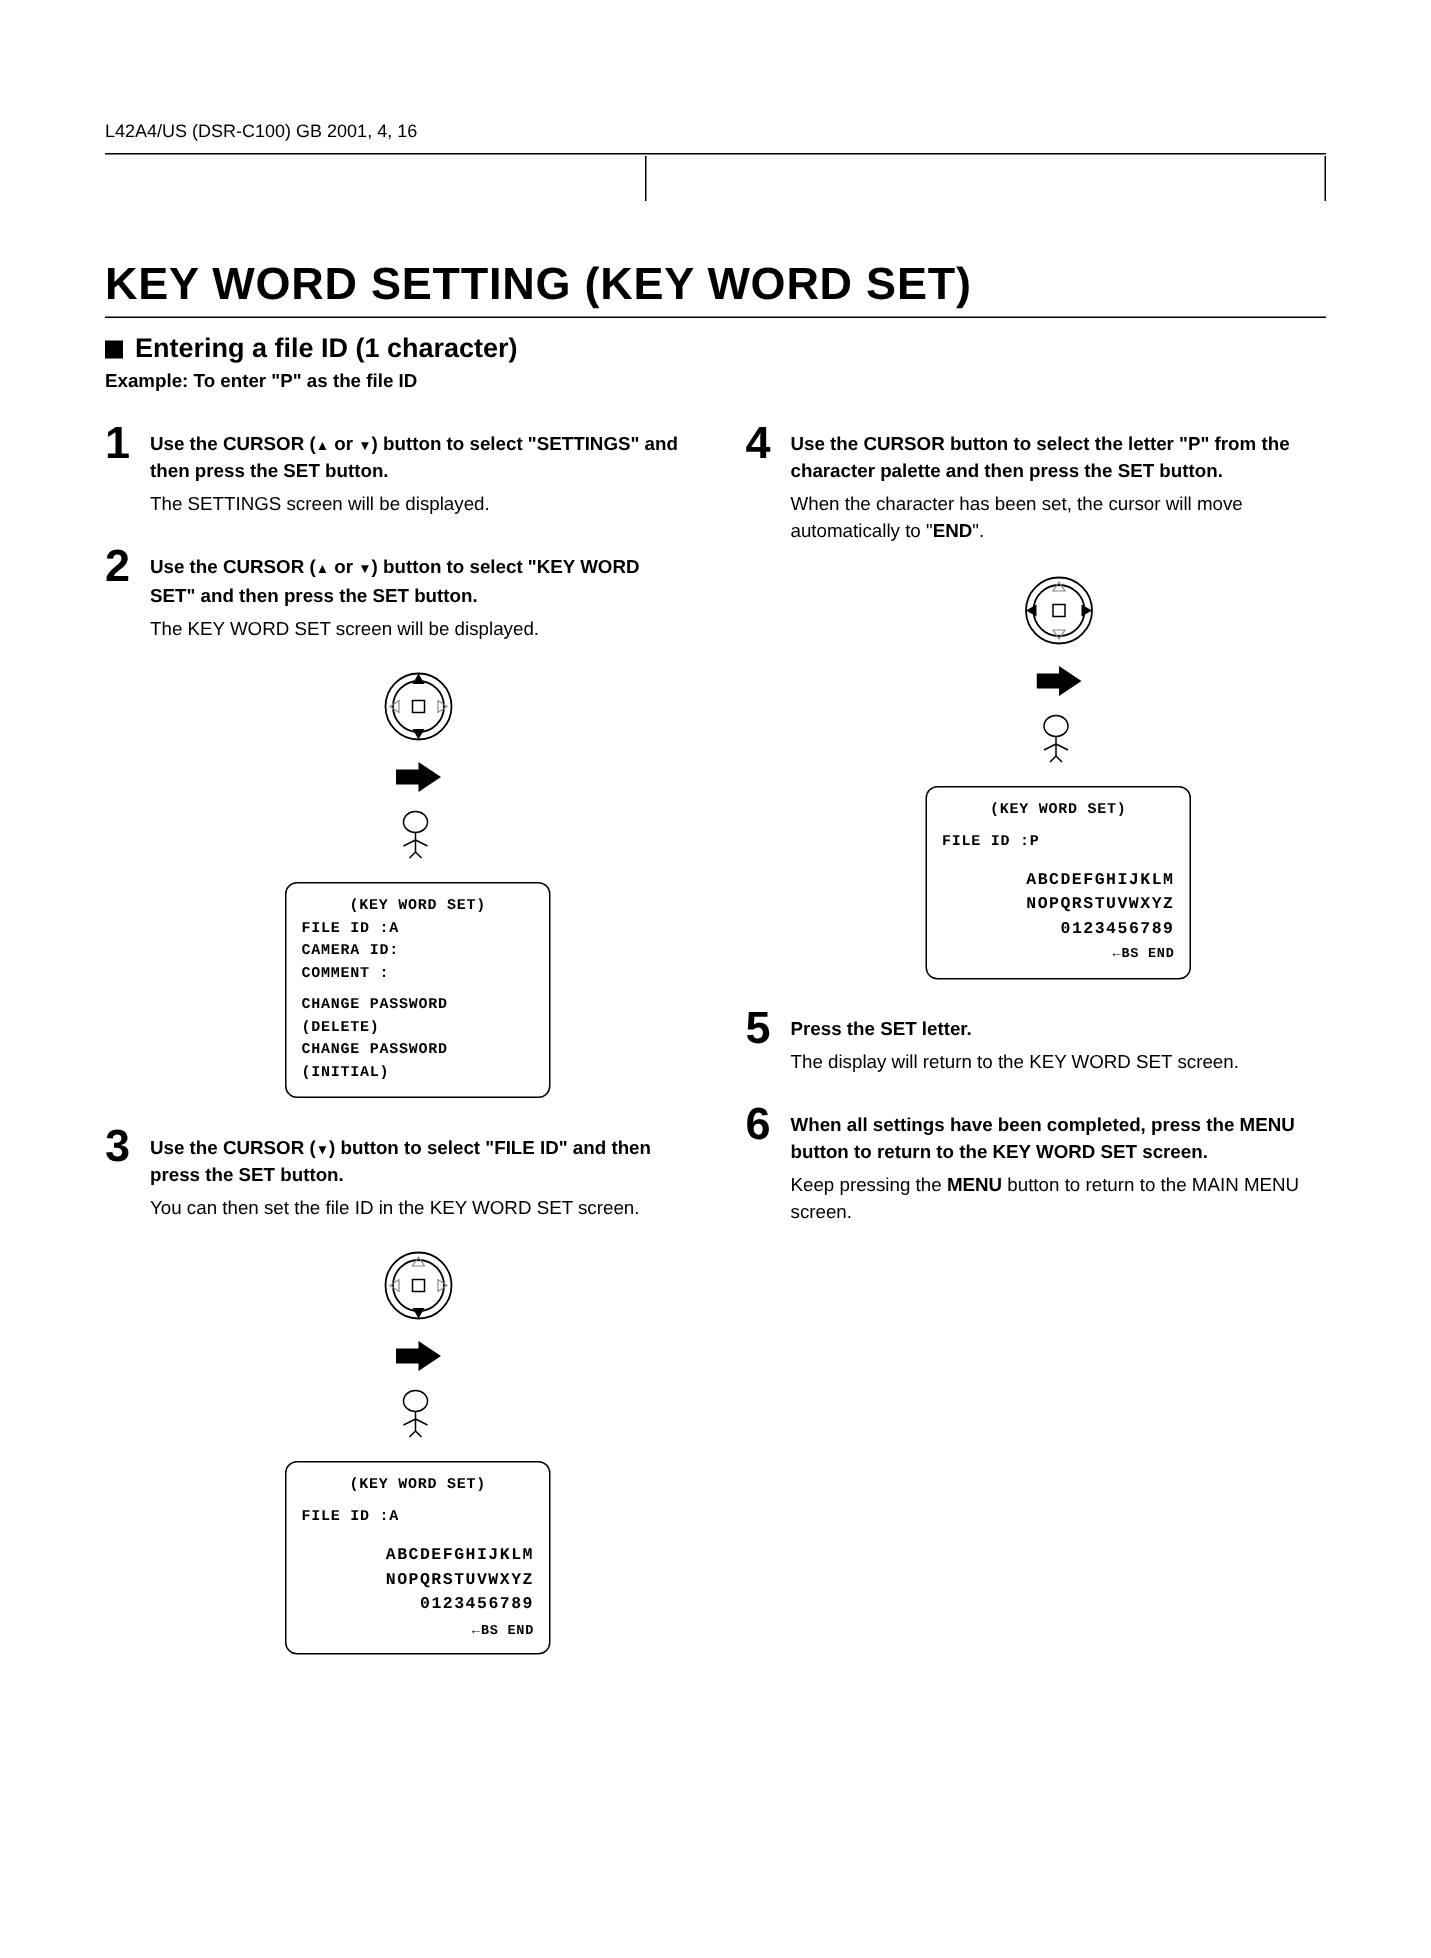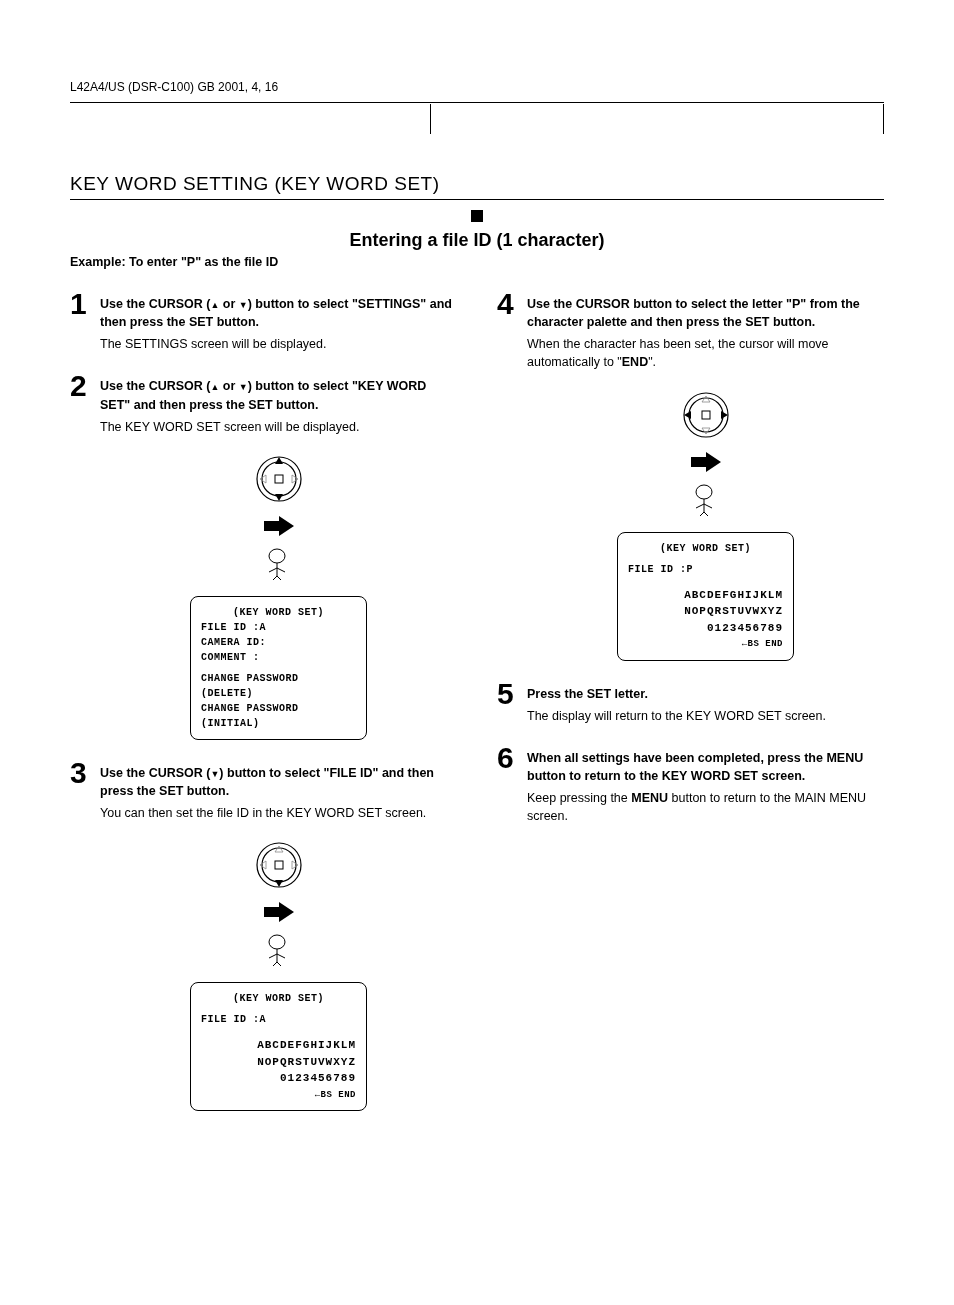--- a/index.html
+++ b/index.html
@@ -25,32 +25,31 @@
   }
   .crop-top-center, .crop-top-right {
     position: absolute;
     top: 104px;
   }
   .crop-top-center { left: 430px; }
   .crop-top-right { right: 70px; }
   .crop-mark-v { width: 1px; height: 30px; background: #000; display: inline-block; }
   .crop-mark-h { width: 30px; height: 1px; background: #000; display: inline-block; vertical-align: top; }
   .title {
-    font-size: 19px;
-    font-weight: normal;
+    font-size: 30px;
+    font-weight: bold;
     margin-top: 70px;
     margin-bottom: 4px;
     letter-spacing: 0.5px;
   }
   .section-row {
     display: flex;
     align-items: center;
     gap: 8px;
     margin-top: 10px;
-    flex-direction: column;
   }
   .sq {
     width: 12px;
     height: 12px;
     background: #000;
     display: inline-block;
   }
   .section-title {
     font-size: 18px;
     font-weight: bold;

